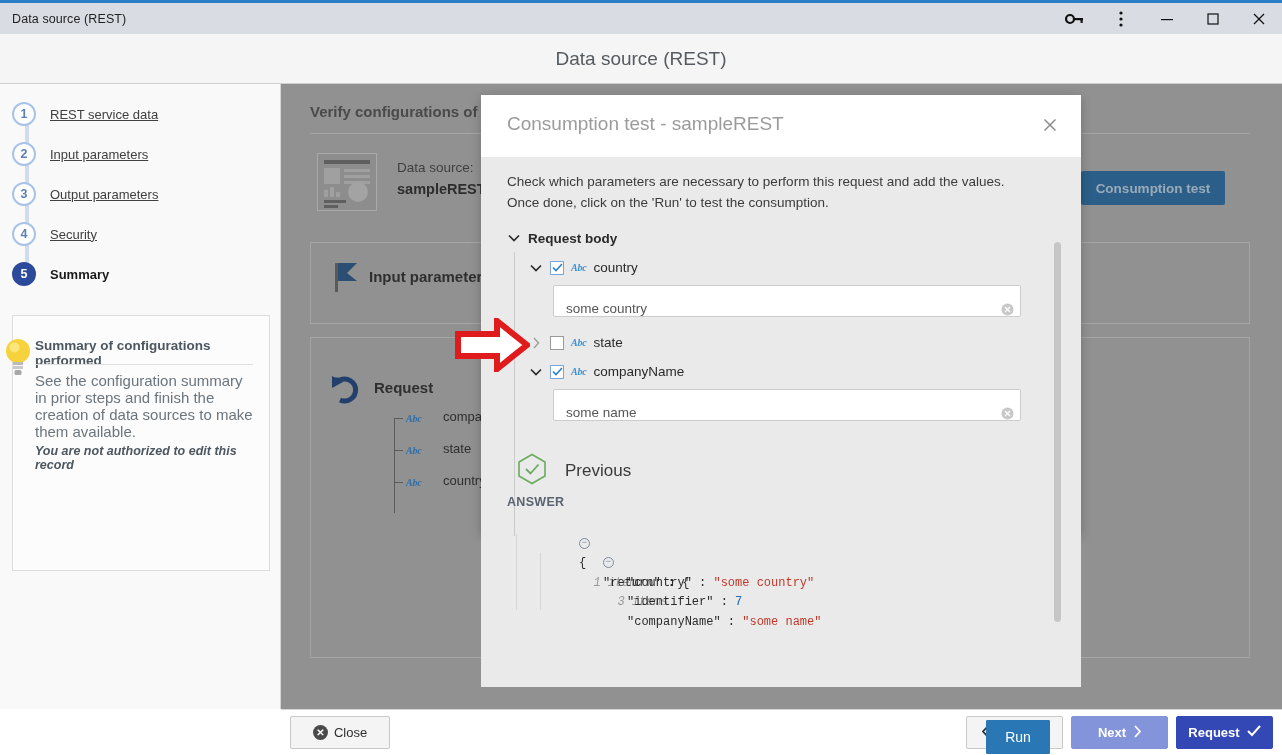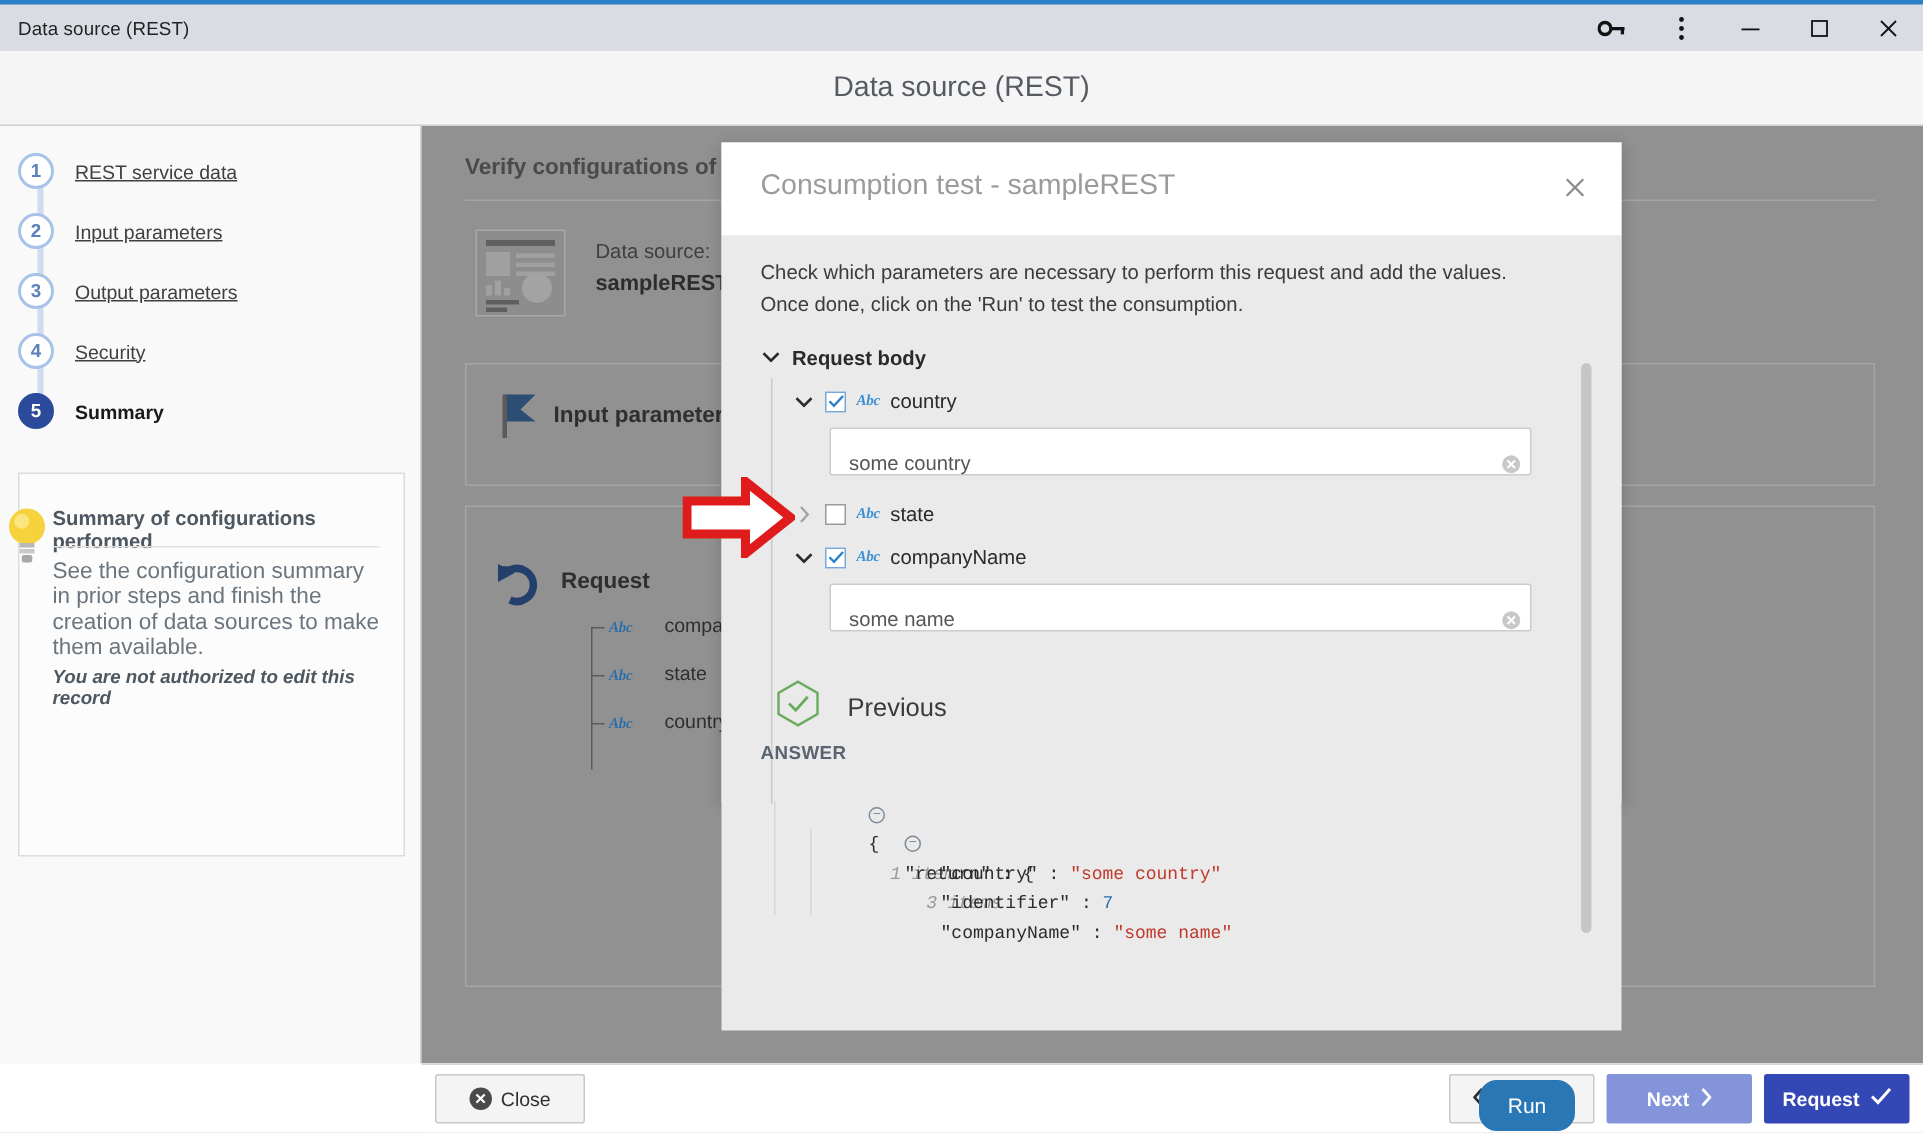--- a/index.html
+++ b/index.html
@@ -272,21 +272,21 @@
   .json .collapse {
     display: inline-block; width: 11px; height: 11px; border-radius: 50%;
     border: 1px solid #7d8b99; color: #7d8b99; font-size: 9px; line-height: 9px;
     text-align: center; vertical-align: middle; cursor: pointer;
   }
   .json-line { position: absolute; white-space: pre; }
   .json-indent-guide { position: absolute; width: 1px; background: #d6d6d6; }
 
   .run-btn {
     position: absolute; left: 505px; top: 563px; width: 64px; height: 34px;
-    background: #2a77b5; border: 1px solid #2a77b5; border-radius: 12px;
+    background: #2a77b5; border: 1px solid #2a77b5; border-radius: 1px;
     color: #ffffff; font-size: 14px;
     display: flex; align-items: center; justify-content: center; cursor: pointer;
   }
   .modal-scrollbar {
     position: absolute; left: 573px; top: 85px; width: 7px; height: 380px;
     background: #c6c6c6; border-radius: 4px; cursor: pointer;
   }
 
   
   .red-arrow {
@@ -399,20 +399,21 @@
         <span class="bar" style="left:6px;top:36px;width:4px;height:7px;background:#a0a0a0;"></span>
         <span class="bar" style="left:12px;top:33px;width:4px;height:10px;background:#a0a0a0;"></span>
         <span class="bar" style="left:18px;top:38px;width:4px;height:5px;background:#a0a0a0;"></span>
         <span class="circ" style="left:30px;top:28px;"></span>
         <span class="bar" style="left:6px;top:46px;width:22px;height:3px;"></span>
         <span class="bar" style="left:6px;top:51px;width:14px;height:3px;"></span>
       </div>
       <div class="ds-label">Data source:</div>
       <div class="ds-value">sampleREST</div>
 
+      <div class="consumption-test-btn">Consumption test</div>
 
       <div class="panel panel-input">
         <span style="position:absolute;left:22px;top:18px;">
           <svg width="26" height="32" viewBox="0 0 26 32">
               <polygon points="4,2 24,2 14,12 24,20 4,20" fill="#2d4e73"></polygon>
               <rect x="2" y="2" width="3" height="29" fill="#5a5a5a"></rect>
             </svg>
         </span>
         <span class="panel-title" style="left:58px;top:25px;">Input parameters</span>
       </div>

